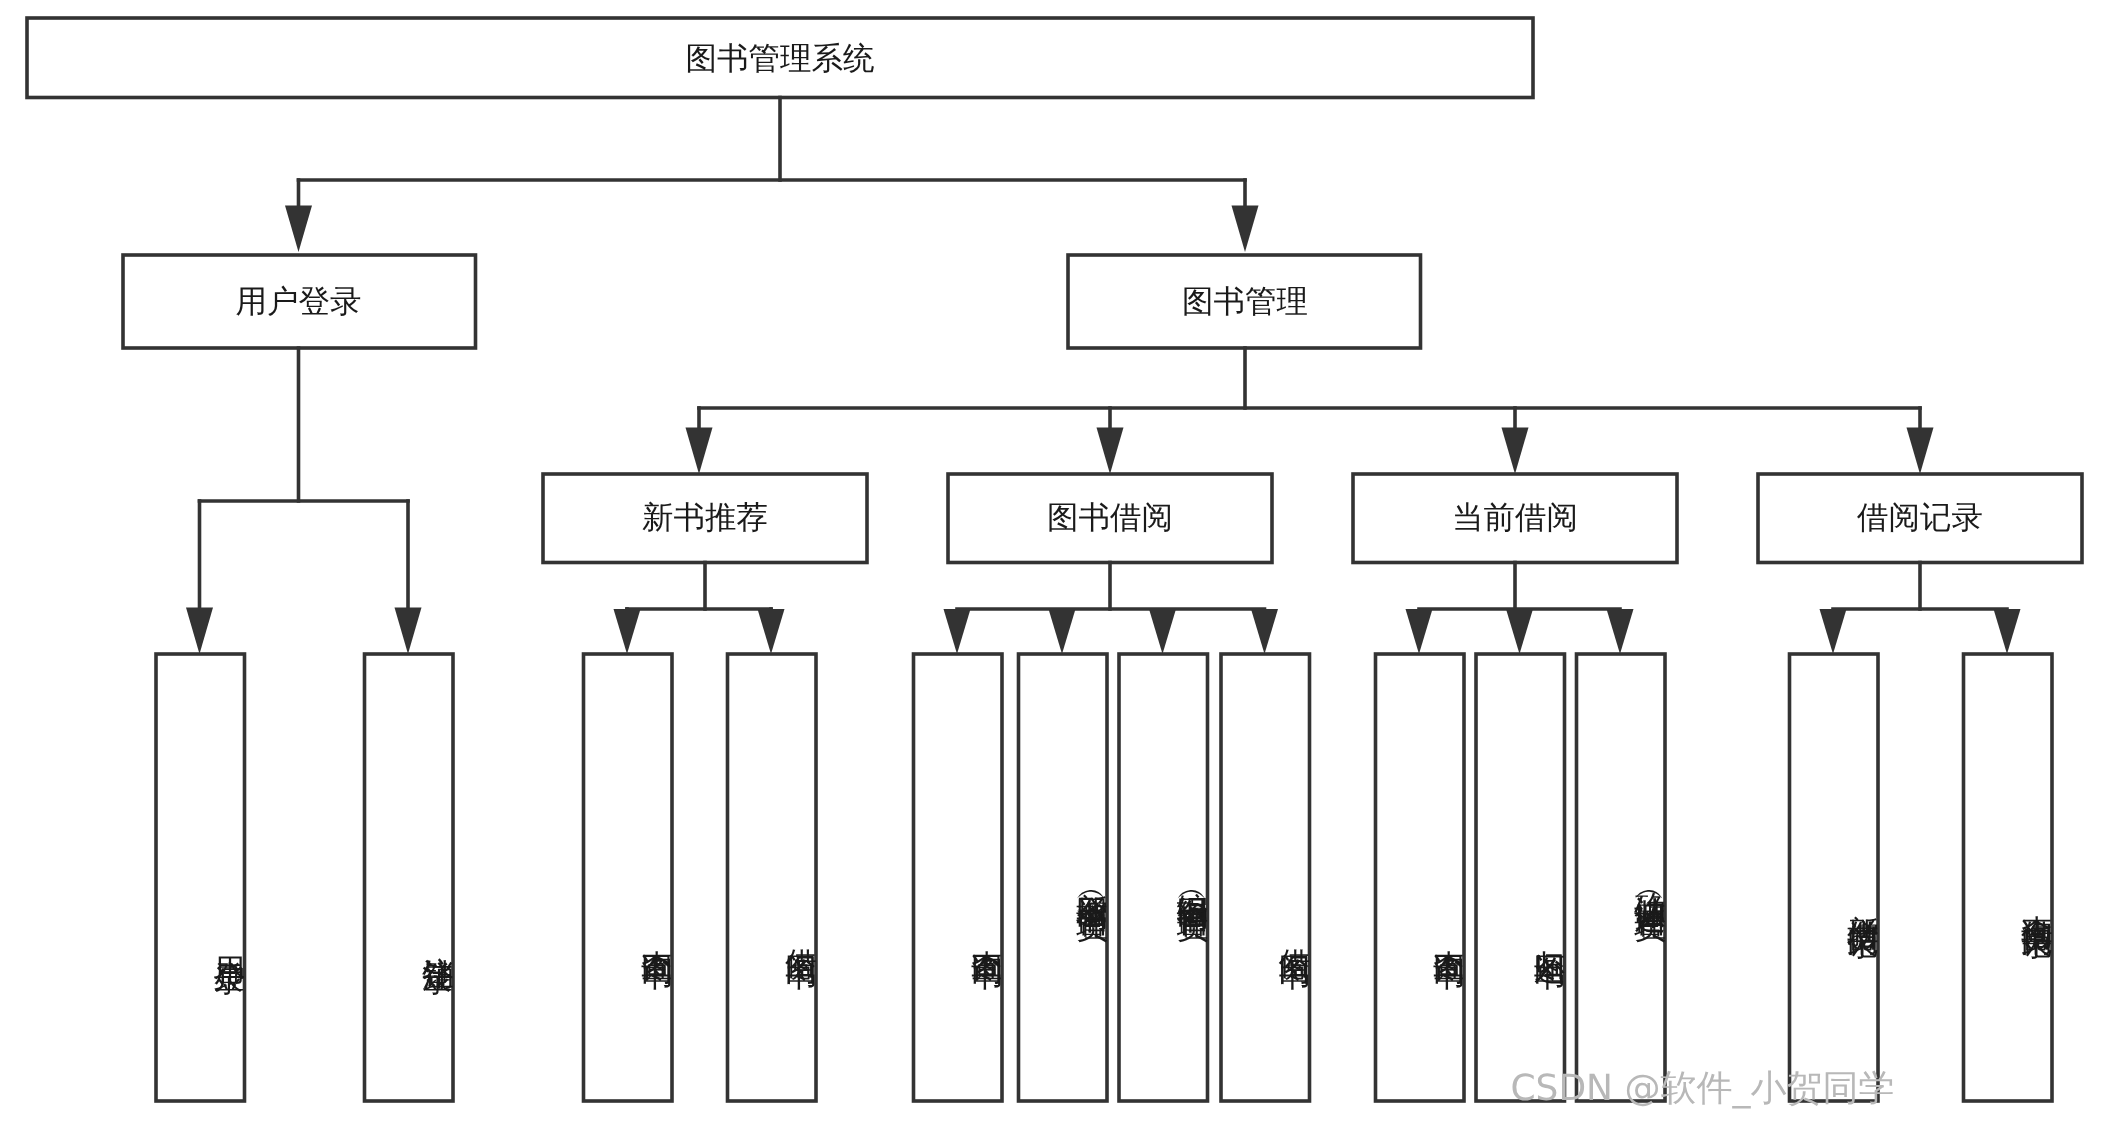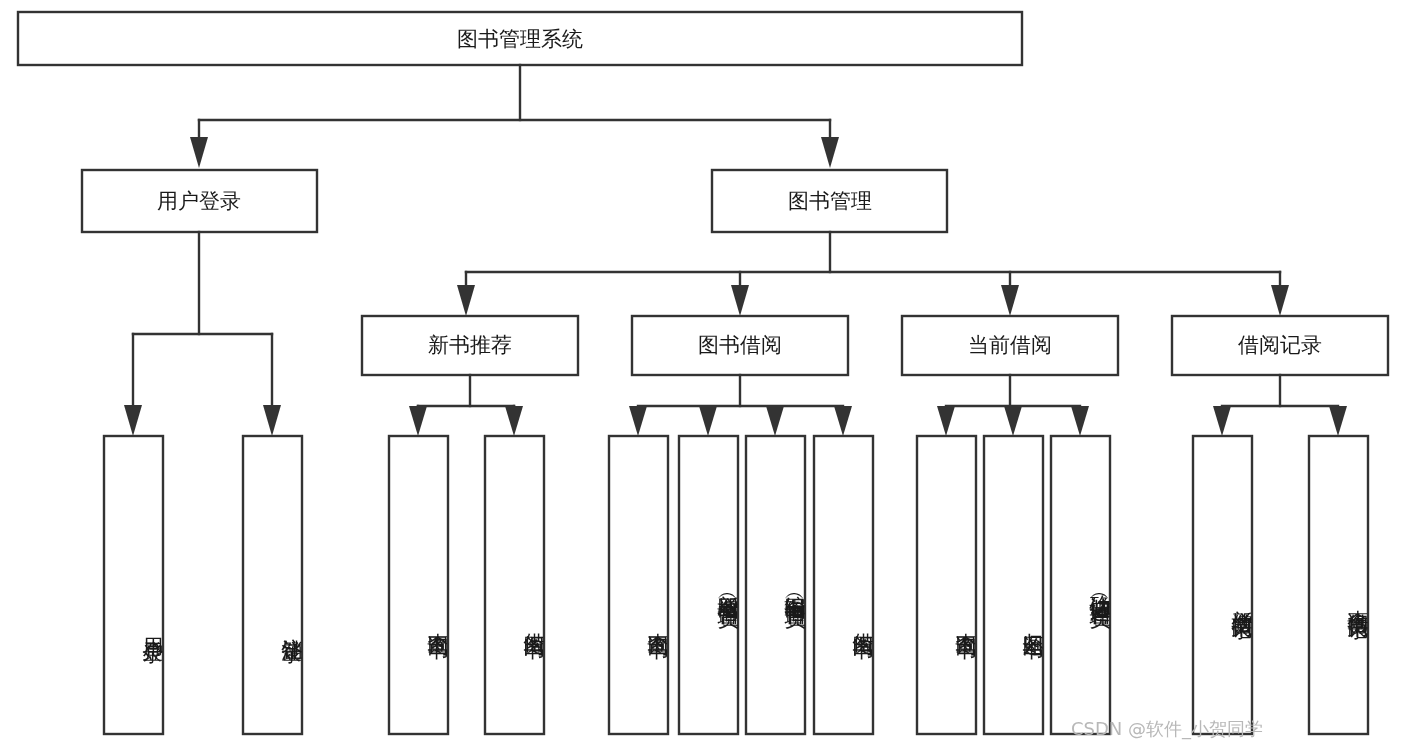--- a/index.html
+++ b/index.html
@@ -68,21 +68,21 @@
     align-items: flex-start;
     justify-content: center;
     white-space: nowrap;
     pointer-events: none;
   }
   .watermark {
     position: absolute;
     right: 14px;
     bottom: 6px;
     font-family: "DejaVu Sans", "Liberation Sans", sans-serif;
-    font-size: 18px;
+    font-size: 24px;
     color: #b8b8b8;
     white-space: nowrap;
     pointer-events: none;
   }
 </style>
 </head>
 <body>
 
 <div id="diagram-root">
 

